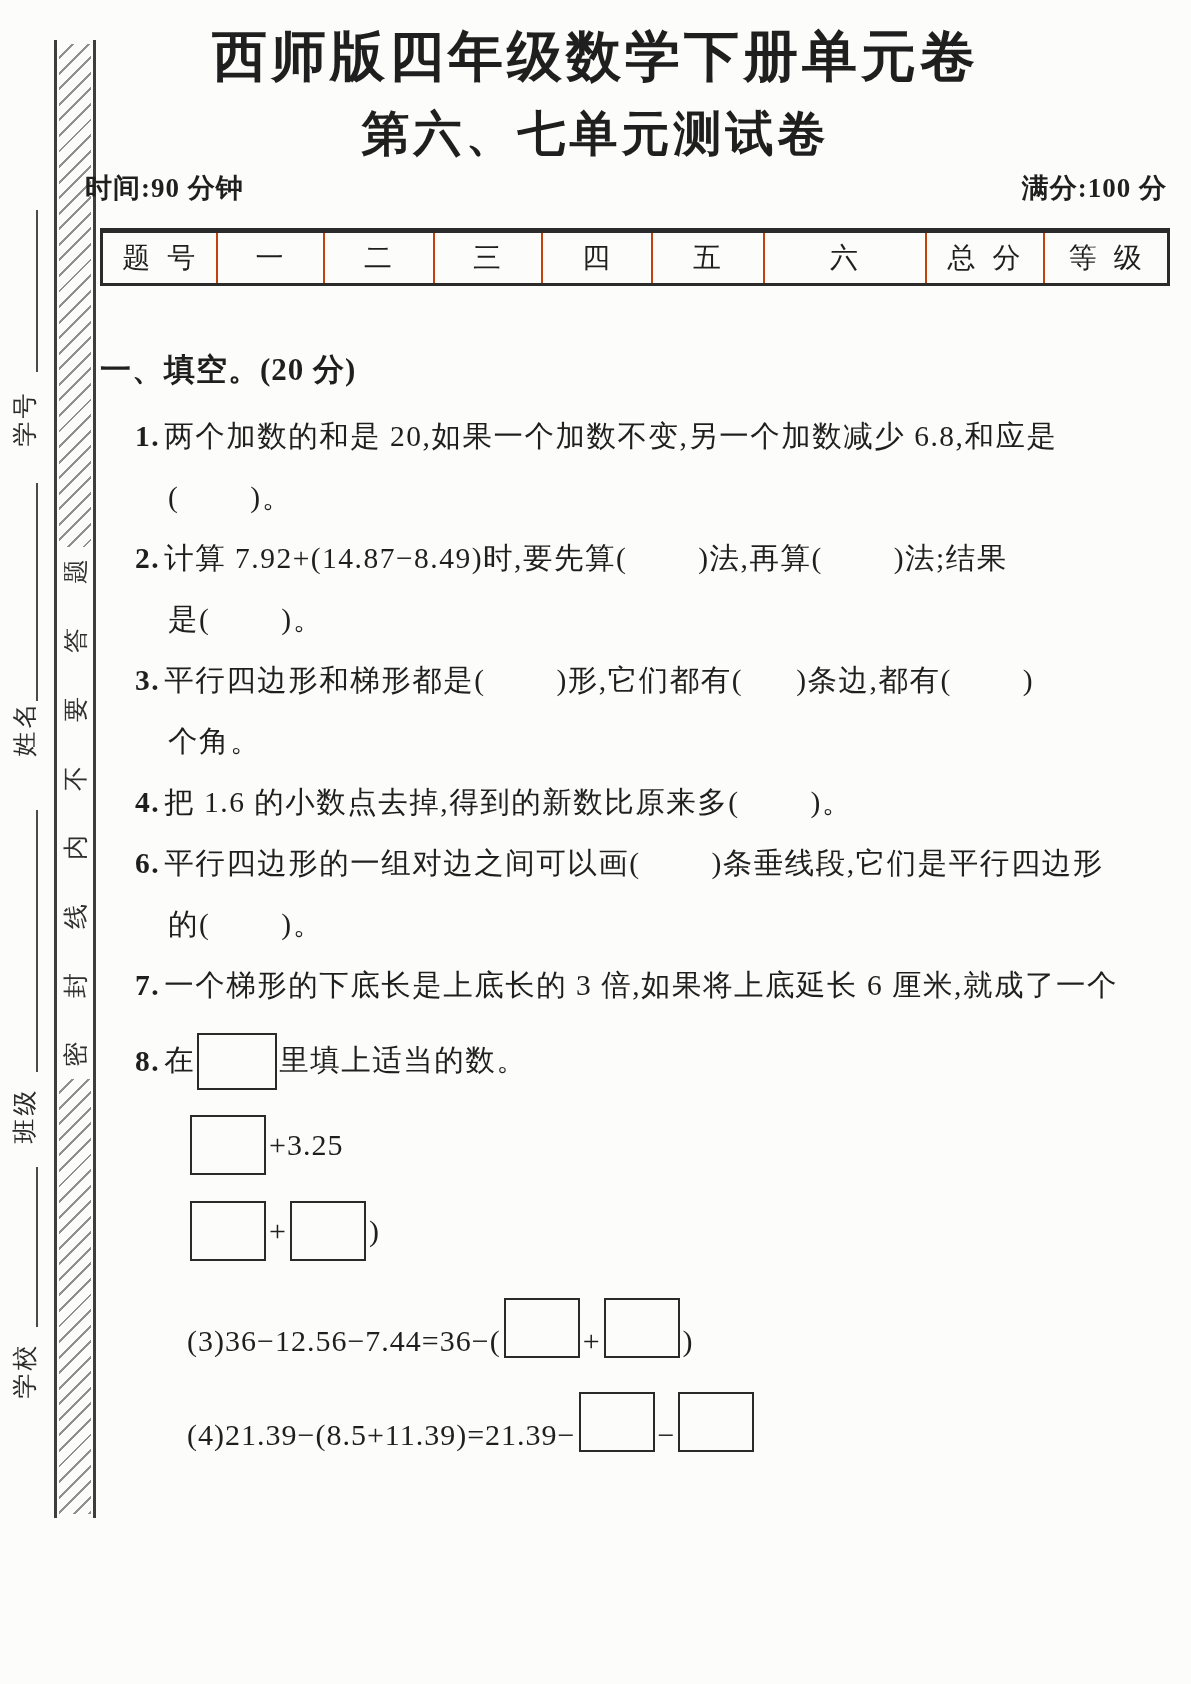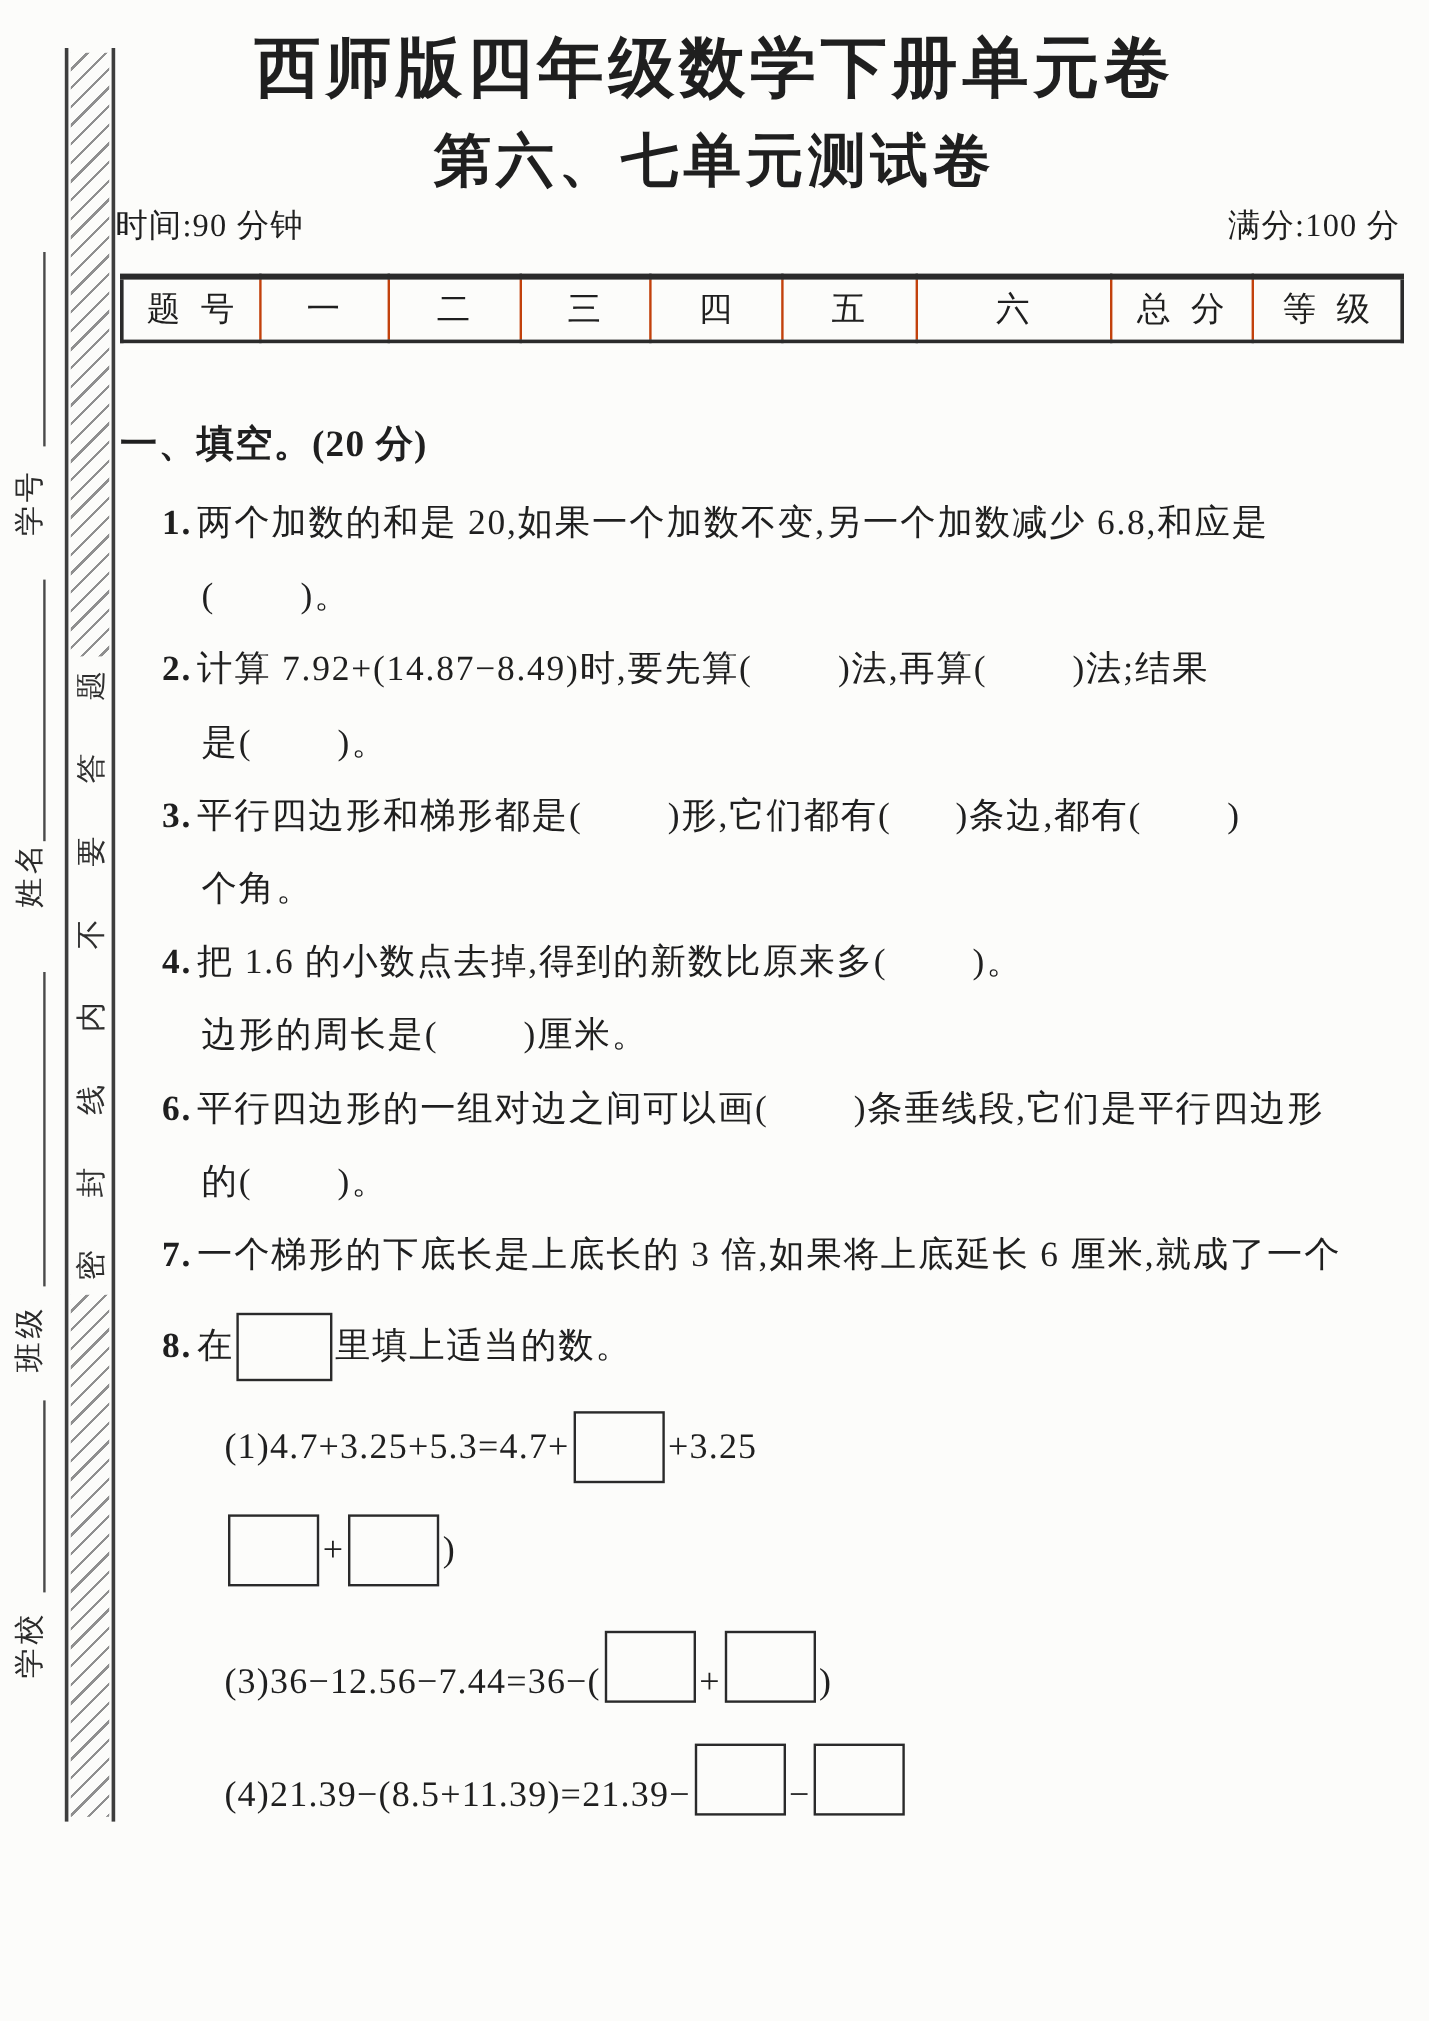--- a/index.html
+++ b/index.html
@@ -38,23 +38,23 @@
     padding:8px 0;
   }
   .seal-chars span { display:block; font-size:25px; color:#2f2f2f; transform:rotate(-90deg); }
   
   .title-wrap { position:absolute; left:100px; right:100px; top:20px; text-align:center; }
   .title {
     font-size:55px; font-weight:bold; letter-spacing:4px;
     font-family:Liberation Serif, serif;
   }
   .subtitle { font-size:48px; font-weight:bold; letter-spacing:4px; margin-top:8px; }
-  .meta-row { position:absolute; left:96px; right:24px; top:170px;
+  .meta-row { position:absolute; left:85px; right:24px; top:170px;
     display:flex; justify-content:space-between;
-    font-size:27px; font-weight:normal; letter-spacing:1px; }
+    font-size:27px; font-weight:bold; letter-spacing:1px; }
   
   table.score {
     position:absolute; left:100px; top:228px; width:1067px;
     border-collapse:collapse; table-layout:fixed;
     border:3px solid #2b2b2b; border-top:5px solid #2b2b2b;
   }
   table.score th, table.score td {
     border:2px solid #c2410c; text-align:center; vertical-align:middle;
     font-size:28px; font-weight:normal; white-space:pre; letter-spacing:1px;
   }
@@ -151,33 +151,32 @@
   <div class="qline q-cont">(        )。</div>
 
   <div class="qline q-first"><span class="qnum">2.</span><span>计算 7.92+(14.87−8.49)时,要先算(        )法,再算(        )法;结果</span></div>
   <div class="qline q-cont">是(        )。</div>
 
   <div class="qline q-first"><span class="qnum">3.</span><span>平行四边形和梯形都是(        )形,它们都有(      )条边,都有(        )</span></div>
   <div class="qline q-cont">个角。</div>
 
   <div class="qline q-first"><span class="qnum">4.</span><span>把 1.6 的小数点去掉,得到的新数比原来多(        )。</span></div>
 
-  <div class="qline q-cont">边形的周长是(        )厘米。</div>
 
   <div class="qline q-first"><span class="qnum">6.</span><span>平行四边形的一组对边之间可以画(        )条垂线段,它们是平行四边形</span></div>
   <div class="qline q-cont">的(        )。</div>
 
   <div class="qline q-first"><span class="qnum">7.</span><span>一个梯形的下底长是上底长的 3 倍,如果将上底延长 6 厘米,就成了一个</span></div>
 
   <div class="q8-head">
     <span class="qnum">8.</span><span>在</span><span class="fill-box"></span><span>里填上适当的数。</span>
   </div>
 
   <div class="q8-item">
-    <span>(1)4.7+3.25+5.3=4.7+</span><span class="fill-box"></span><span>+3.25</span>
+    <span class="fill-box"></span><span>+3.25</span>
   </div>
   <div class="q8-item">
     <span class="fill-box"></span><span>+</span><span class="fill-box"></span><span>)</span>
   </div>
   <div class="q8-item late">
     <span>(3)36−12.56−7.44=36−(</span><span class="fill-box"></span><span>+</span><span class="fill-box"></span><span>)</span>
   </div>
   <div class="q8-item late">
     <span>(4)21.39−(8.5+11.39)=21.39−</span><span class="fill-box"></span><span>−</span><span class="fill-box"></span><span></span>
   </div>

